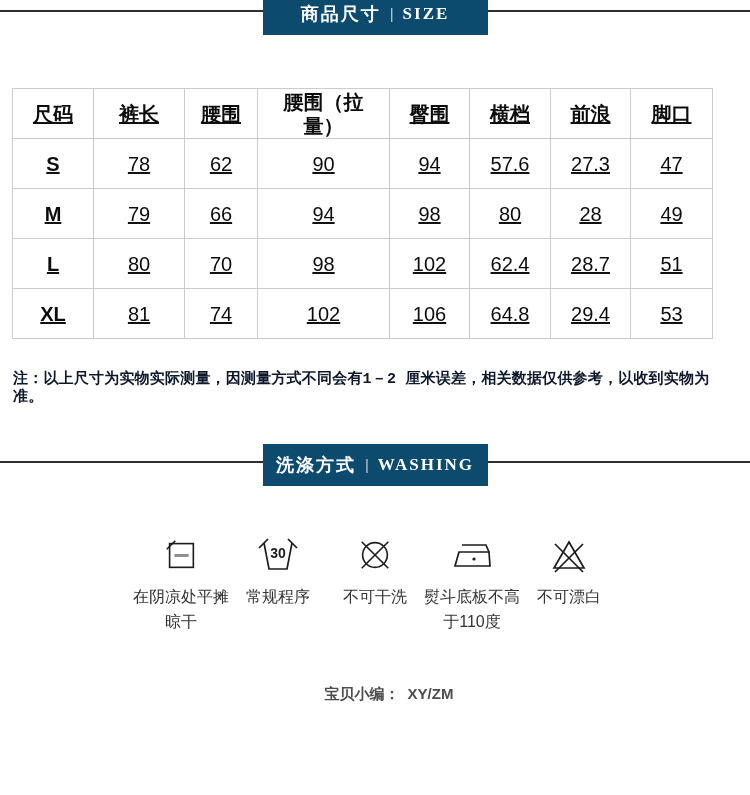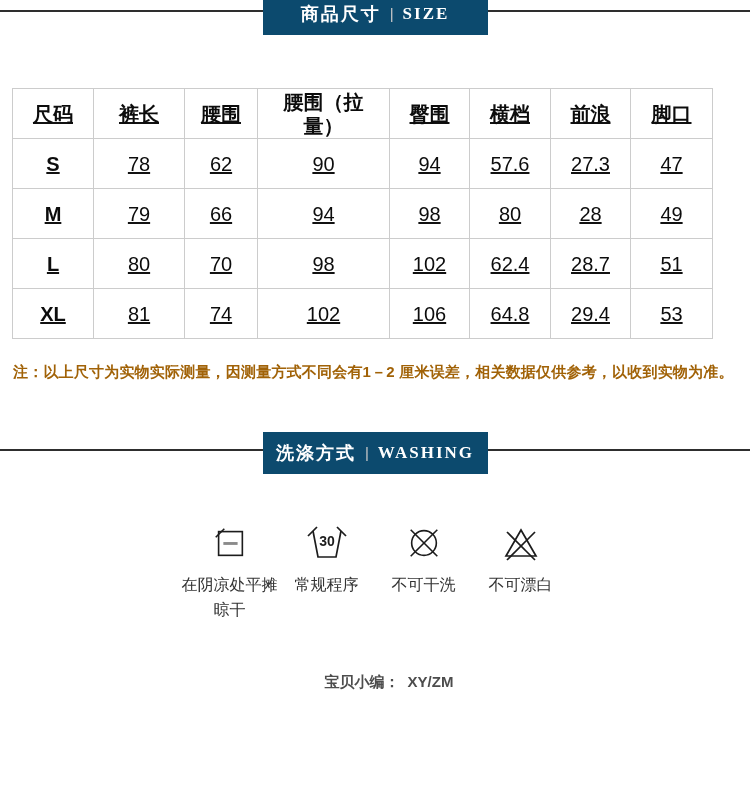--- a/index.html
+++ b/index.html
@@ -27,25 +27,25 @@
   }
   .size-table th, .size-table td {
     border:1px solid #ccc; height:50px; text-align:center; vertical-align:middle;
     font-size:20px; line-height:1.2; color:#0c0c0c; font-weight:normal; padding:0 2px;
   }
   .size-table th { font-weight:bold; }
   .size-table td.size-name { font-weight:bold; }
   .size-table th .wrap-narrow { display:inline-block; max-width:92px; }
 
   .note {
-    margin:24px 13px 0; font-size:15px; font-weight:bold; color:#a16207;
-    letter-spacing:0.2px; line-height:1.2;
-  }
-
-  .washing-band { margin-top:58px; }
+    margin:32px 13px 0; font-size:15px; font-weight:bold; color:#0f172a;
+    letter-spacing:0.2px; line-height:1.2;font-family:Liberation Mono, monospace;
+  }
+
+  .washing-band { margin-top:44px; }
 
   
   .care-row { display:flex; justify-content:center; margin-top:57px; }
   .care-item { width:97px; display:flex; flex-direction:column; align-items:center; }
   .care-item .glyph { height:38px; display:flex; align-items:flex-end; justify-content:flex-end;text-decoration:underline; }
   .care-item svg { display:block; }
   .care-item .care-label {
     margin-top:11px; font-size:16px; color:#333; text-align:center; line-height:1.55;
   }
 
@@ -173,20 +173,30 @@
     <div class="glyph">
       <svg width="38" height="38" viewBox="0 0 40 40" fill="none" stroke="#1c1c1c" stroke-width="1.7">
         <circle cx="20" cy="20" r="13"></circle>
         <line x1="6" y1="6" x2="34" y2="34"></line>
         <line x1="34" y1="6" x2="6" y2="34"></line>
       </svg>
     </div>
     <div class="care-label">不可干洗</div>
   </div>
 
+  <div class="care-item">
+    <div class="glyph">
+      <svg width="44" height="38" viewBox="0 0 44 38" fill="none" stroke="#1c1c1c" stroke-width="1.7">
+        <polyline points="12,9 36,9 39,16"></polyline>
+        <polygon points="9,16 39,16 40,30 5,30"></polygon>
+        <circle cx="24" cy="23" r="1.6" fill="#1c1c1c" stroke="none"></circle>
+      </svg>
+    </div>
+    <div class="care-label">熨斗底板不高于110度</div>
+  </div>
 
   <div class="care-item">
     <div class="glyph">
       <svg width="40" height="38" viewBox="0 0 40 38" fill="none" stroke="#1c1c1c" stroke-width="1.7">
         <polygon points="20,6 5,32 35,32"></polygon>
         <line x1="6" y1="8" x2="34" y2="36"></line>
         <line x1="34" y1="8" x2="6" y2="36"></line>
       </svg>
     </div>
     <div class="care-label">不可漂白</div>

